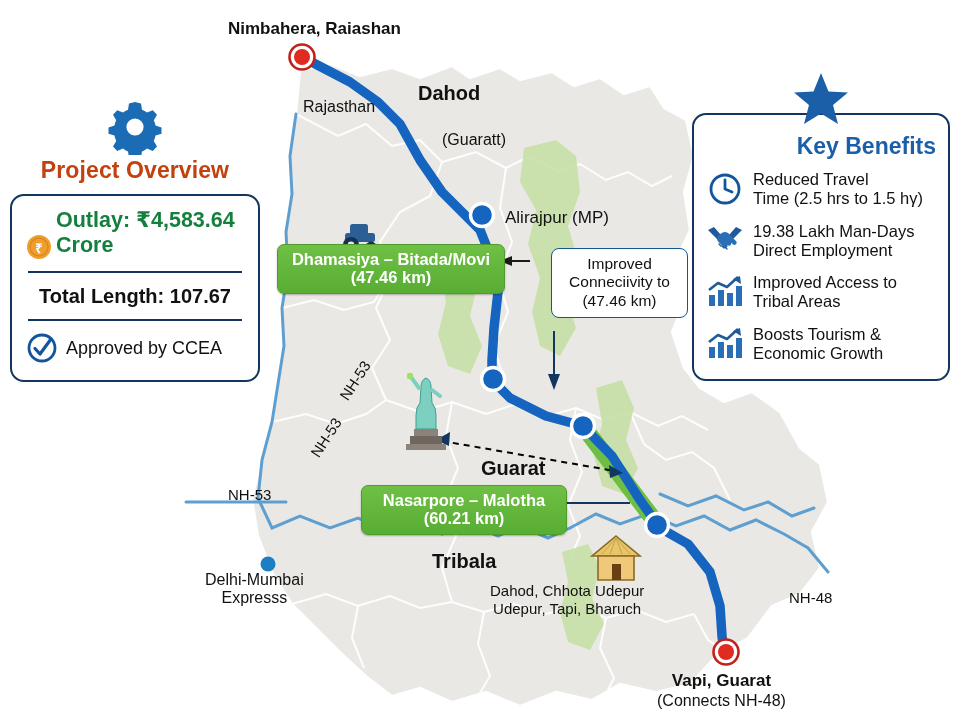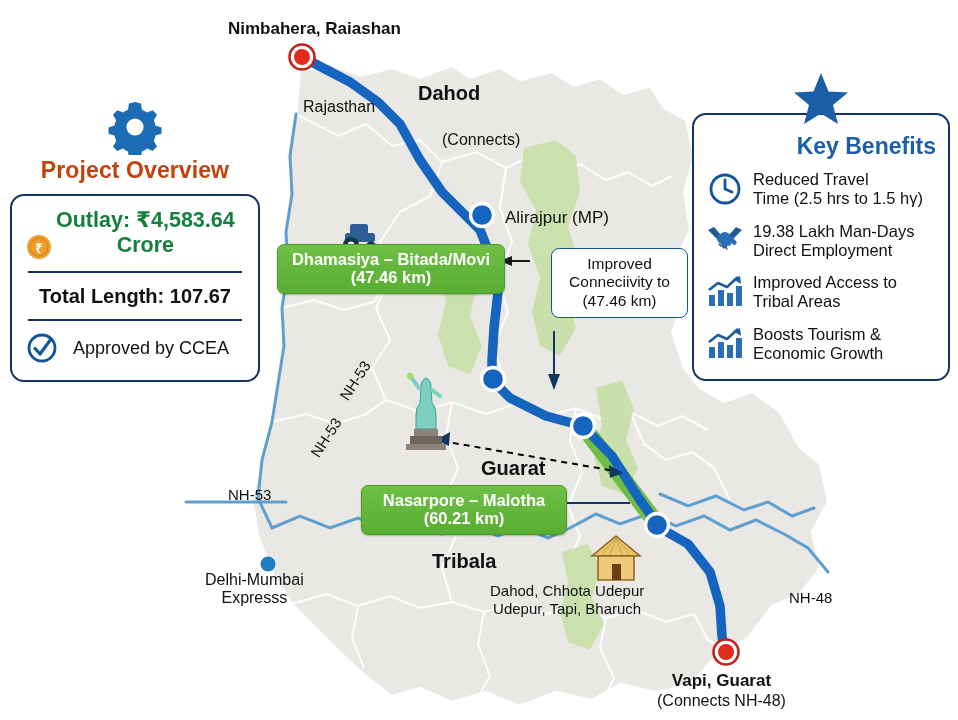--- a/index.html
+++ b/index.html
@@ -46,25 +46,25 @@
   #overview-wrap{position:absolute;left:10px;top:83px;width:250px;}
   #gear-icon{display:block;margin:0 auto;}
   #overview-title{margin-top:2px;text-align:center;color:#c2410c;
       font-size:23px;font-weight:bold;letter-spacing:.1px;}
   #overview-card{margin-top:10px;border:2px solid #12365f;border-radius:14px;
       background:#fff;padding:12px 14px 16px;}
   .ov-row{display:flex;align-items:flex-start;}
   #ov-outlay{font-size:21.5px;font-weight:bold;color:#15803d;line-height:1.18;
       text-align:right;padding-left:4px;}
   #ov-outlay .l1{display:block;text-align:left;}
-  #ov-outlay .l2{display:block;text-align:center;}
+  #ov-outlay .l2{display:block;text-align:left;}
   #rupee-icon{margin-top:26px;}
   .ov-div{height:2px;background:#12365f;margin:11px 2px;}
   #ov-length{font-size:20px;font-weight:bold;color:#111;text-align:center;line-height:1.2;}
-  #ov-approved{display:flex;align-items:center;gap:15px;margin-top:2px;}
+  #ov-approved{display:flex;align-items:center;gap:8px;margin-top:2px;}
   #ov-approved .txt{font-size:18px;color:#111;}
 
   
   #benefits-wrap{position:absolute;left:692px;top:55px;width:258px;}
   #star-icon{display:block;margin:0 auto -14px;position:relative;z-index:2;}
   #benefits-card{border:2px solid #12365f;border-radius:14px;background:#fff;
       padding:16px 12px 14px;}
   #benefits-title{text-align:right;color:#1b5fa8;font-size:23px;
       font-weight:bold;margin:2px 0 10px;}
   .benefit{display:flex;align-items:flex-start;gap:9px;margin-bottom:13px;}
@@ -212,21 +212,21 @@
           <path d="M26 4 L20 20"></path>
         <path d="M26 4 L32 20"></path>
           <path d="M26 4 L40 20"></path>
       </g>
     </g>
   </svg>
 
   <div class="maplabel" id="lbl-nimbahera">Nimbahera, Raiashan</div>
   <div class="maplabel" id="lbl-rajasthan">Rajasthan</div>
   <div class="maplabel" id="lbl-dahod">Dahod</div>
-  <div class="maplabel" id="lbl-gujarat-paren">(Connects)</div>
+  <div class="maplabel" id="lbl-gujarat-paren">(Guaratt)</div>
   <div class="maplabel" id="lbl-alirajpur">Alirajpur (MP)</div>
   <div class="maplabel" id="lbl-guarat">Guarat</div>
   <div class="maplabel" id="lbl-tribala">Tribala</div>
   <div class="maplabel" id="lbl-nh48">NH-48</div>
   <div class="maplabel" id="lbl-nh53-h">NH-53</div>
   <div class="maplabel" id="lbl-nh53-a">NH-53</div>
   <div class="maplabel" id="lbl-nh53-b">NH-53</div>
 
   <div class="maplabel" id="lbl-dmexp">
     <div>Delhi-Mumbai</div>

